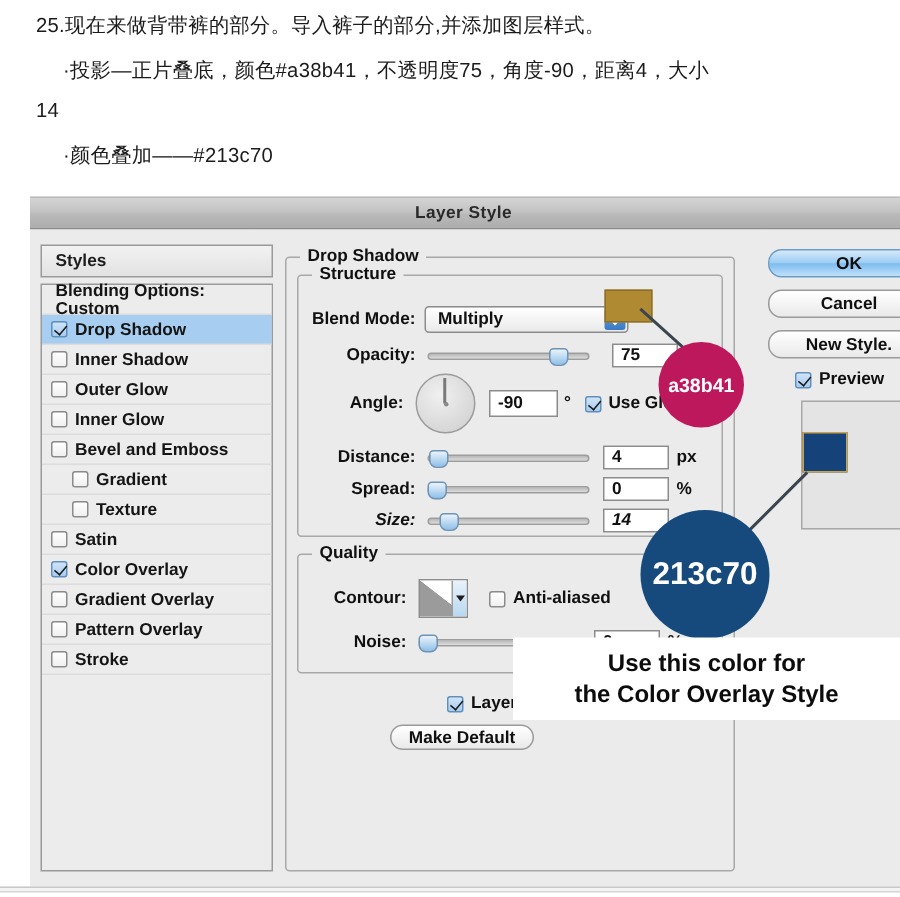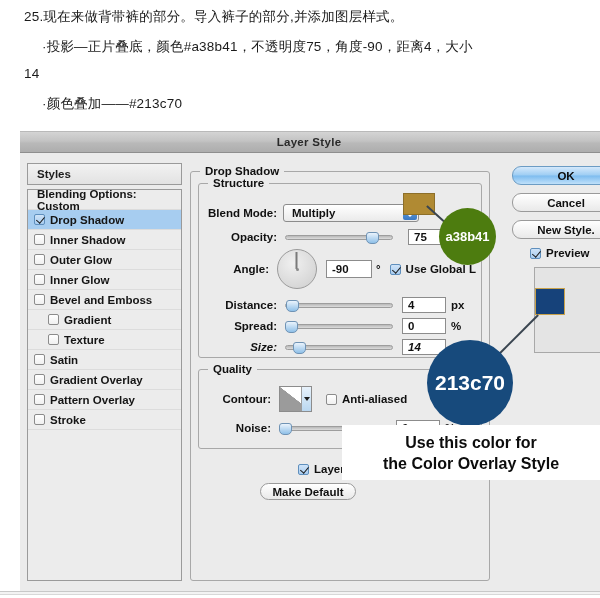--- a/index.html
+++ b/index.html
@@ -182,21 +182,21 @@
     position:absolute;left:535px;top:288px;width:30px;height:27px;
     background:#16427a;border:1px solid #c9a24a;box-sizing:border-box;
   }
 
   
   .leader{position:absolute;background:#3a4550;transform-origin:left center;height:1.6px;}
   .ann-circle{
     position:absolute;border-radius:50%;display:flex;align-items:center;justify-content:center;
     color:#ffffff;font-weight:700;
   }
-  .ann-gold{left:439px;top:208px;width:57px;height:57px;background:#4d7c0f;font-size:13px;}
+  .ann-gold{left:439px;top:228px;width:57px;height:57px;background:#be185d;font-size:13px;}
   .ann-blue{left:427px;top:340px;width:86px;height:86px;background:#174a7c;font-size:21px;}
   .gold-swatch{
     position:absolute;left:403px;top:193px;width:32px;height:22px;
     background:#b08a33;border:1px solid #8d6f29;box-sizing:border-box;
   }
   .callout{
     position:absolute;left:342px;top:425px;width:258px;height:55px;background:#ffffff;
     display:flex;flex-direction:column;align-items:center;justify-content:center;
     font-size:16px;font-weight:700;color:#0c0c0c;line-height:21px;text-align:center;
   }
@@ -251,20 +251,24 @@
             <span class="cbx"></span>
             <span class="lbl">Gradient</span>
           </div>
           <div class="sl-item indent">
             <span class="cbx"></span>
             <span class="lbl">Texture</span>
           </div>
           <div class="sl-item">
             <span class="cbx"></span>
             <span class="lbl">Satin</span>
+          </div>
+          <div class="sl-item">
+            <span class="cbx on"></span>
+            <span class="lbl">Color Overlay</span>
           </div>
           <div class="sl-item">
             <span class="cbx"></span>
             <span class="lbl">Gradient Overlay</span>
           </div>
           <div class="sl-item">
             <span class="cbx"></span>
             <span class="lbl">Pattern Overlay</span>
           </div>
           <div class="sl-item">

